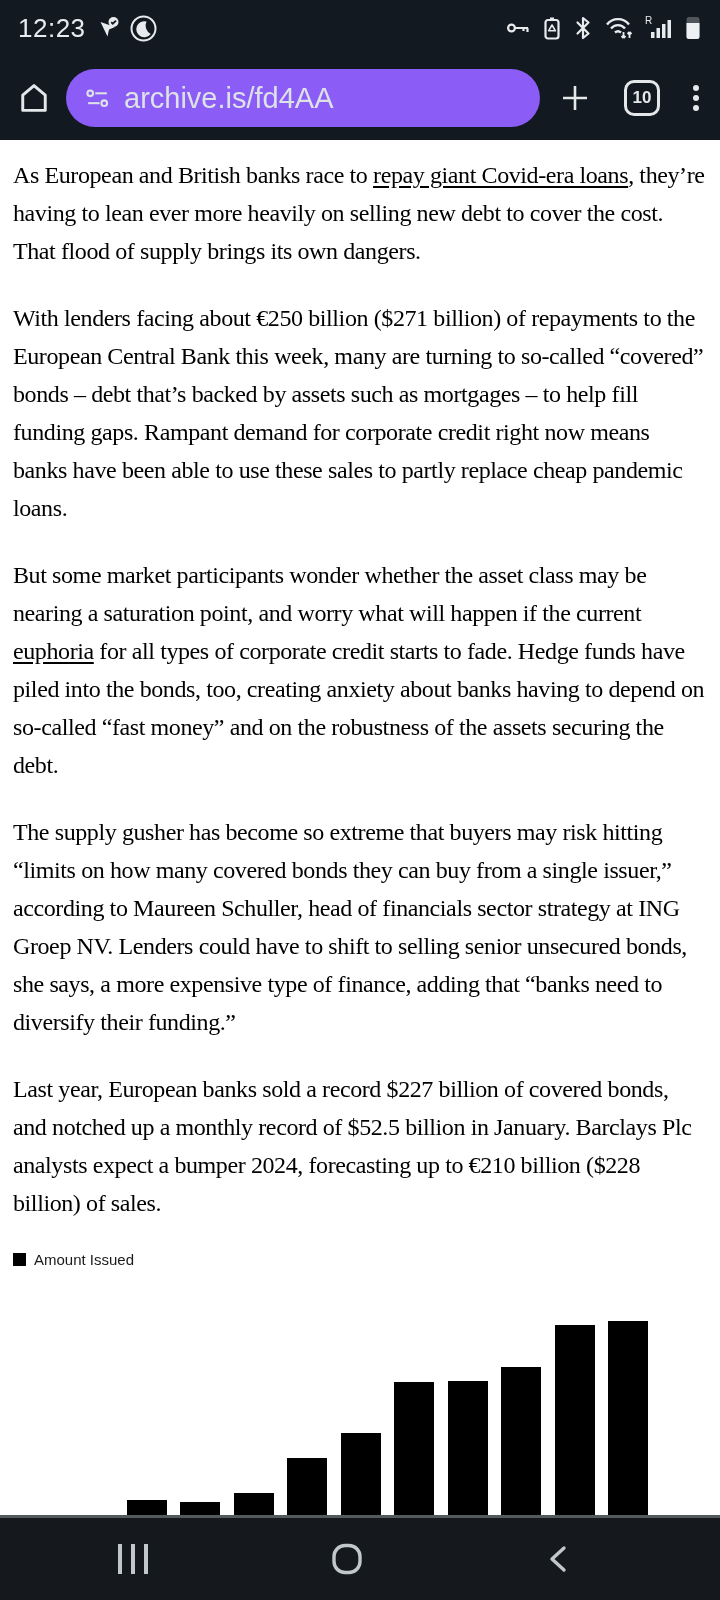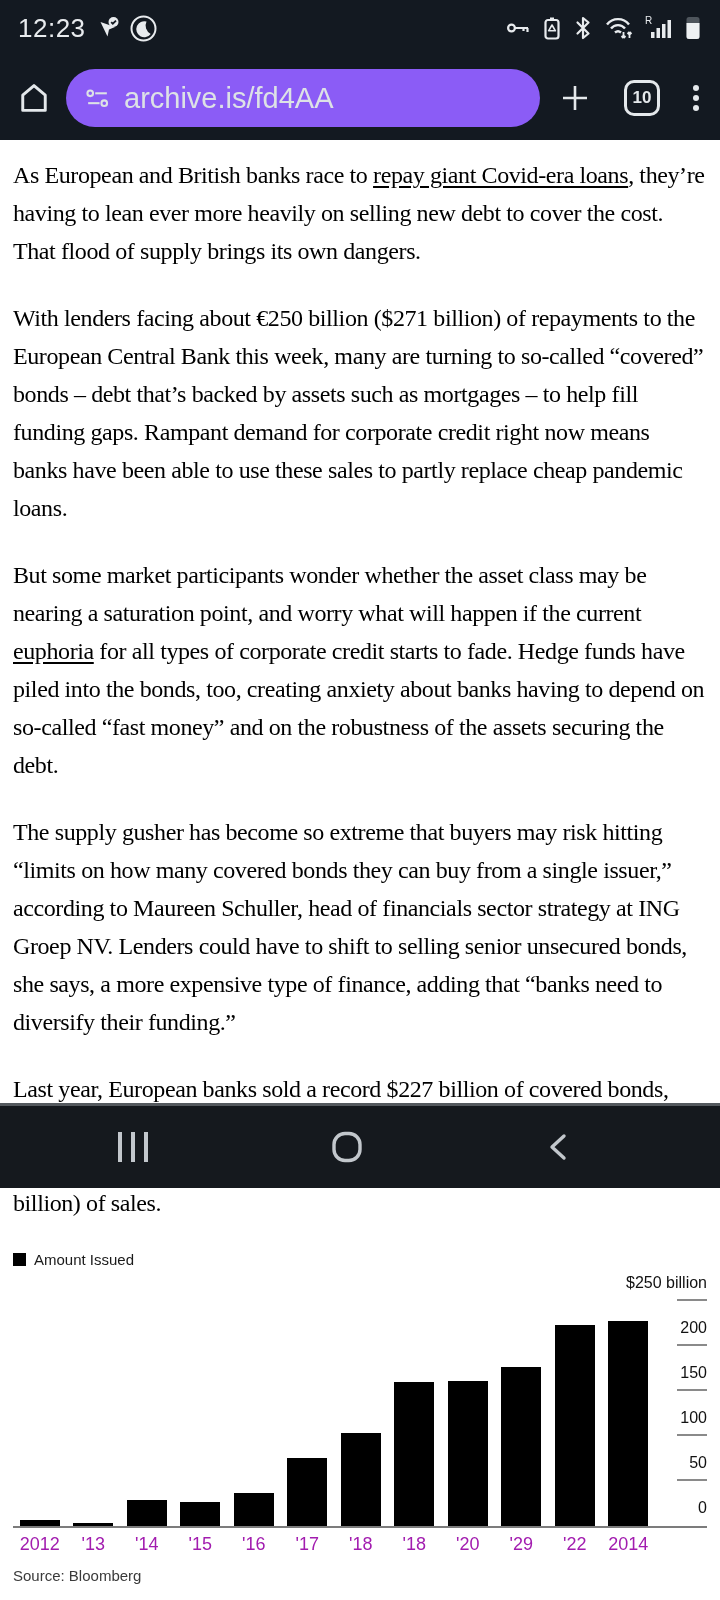--- a/index.html
+++ b/index.html
@@ -1,18 +1,18 @@
 <!DOCTYPE html>
 <html><head>
 <meta charset="utf-8">
 <style>
   * { margin:0; padding:0; box-sizing:border-box; }
   html,body { width:720px; height:1600px; overflow:hidden; background:#fff;
               font-family:"Liberation Sans", sans-serif; }
-  .screen { position:relative; width:720px; height:1188px; background:#fff; }
+  .screen { position:relative; width:720px; height:1600px; background:#fff; }
 
   
   .status-bar { height:56px; background:#131921; display:flex; align-items:center;
                 justify-content:space-between; padding:0 18px; color:#e8ebee; }
   .sb-left { display:flex; align-items:center; gap:10px; }
   .sb-time { font-size:26px; font-weight:500; letter-spacing:.5px; }
   .sb-right { display:flex; align-items:center; gap:11px; }
   .sb-icon { display:flex; align-items:center; }
 
   .toolbar { height:84px; background:#131921; display:flex; align-items:center;
@@ -212,33 +212,20 @@
             <div class="bar" style="height: 159.3px; background: rgb(0, 0, 0);"></div>
           </div>
           <div class="slot">
             <div class="bar" style="height: 200.7px; background: rgb(0, 0, 0);"></div>
           </div>
           <div class="slot">
             <div class="bar" style="height: 205.2px; background: rgb(0, 0, 0);"></div>
           </div>
         </div>
       <div class="axis-line"></div>
-      <div class="yaxis">
-          <div class="ytick" style="bottom: 225px;"></div>
-          <div class="ylab" style="bottom: 234px;">$250 billion</div>
-          <div class="ytick" style="bottom: 180px;"></div>
-          <div class="ylab" style="bottom: 189px;">200</div>
-          <div class="ytick" style="bottom: 135px;"></div>
-          <div class="ylab" style="bottom: 144px;">150</div>
-          <div class="ytick" style="bottom: 90px;"></div>
-          <div class="ylab" style="bottom: 99px;">100</div>
-          <div class="ytick" style="bottom: 45px;"></div>
-          <div class="ylab" style="bottom: 54px;">50</div>
-          <div class="ylab" style="bottom: 9px;">0</div>
-        </div>
     </div>
     <div class="xlabels">
         <span>2012</span>
         <span>'13</span>
         <span>'14</span>
         <span>'15</span>
         <span>'16</span>
         <span>'17</span>
         <span>'18</span>
         <span>'18</span>

